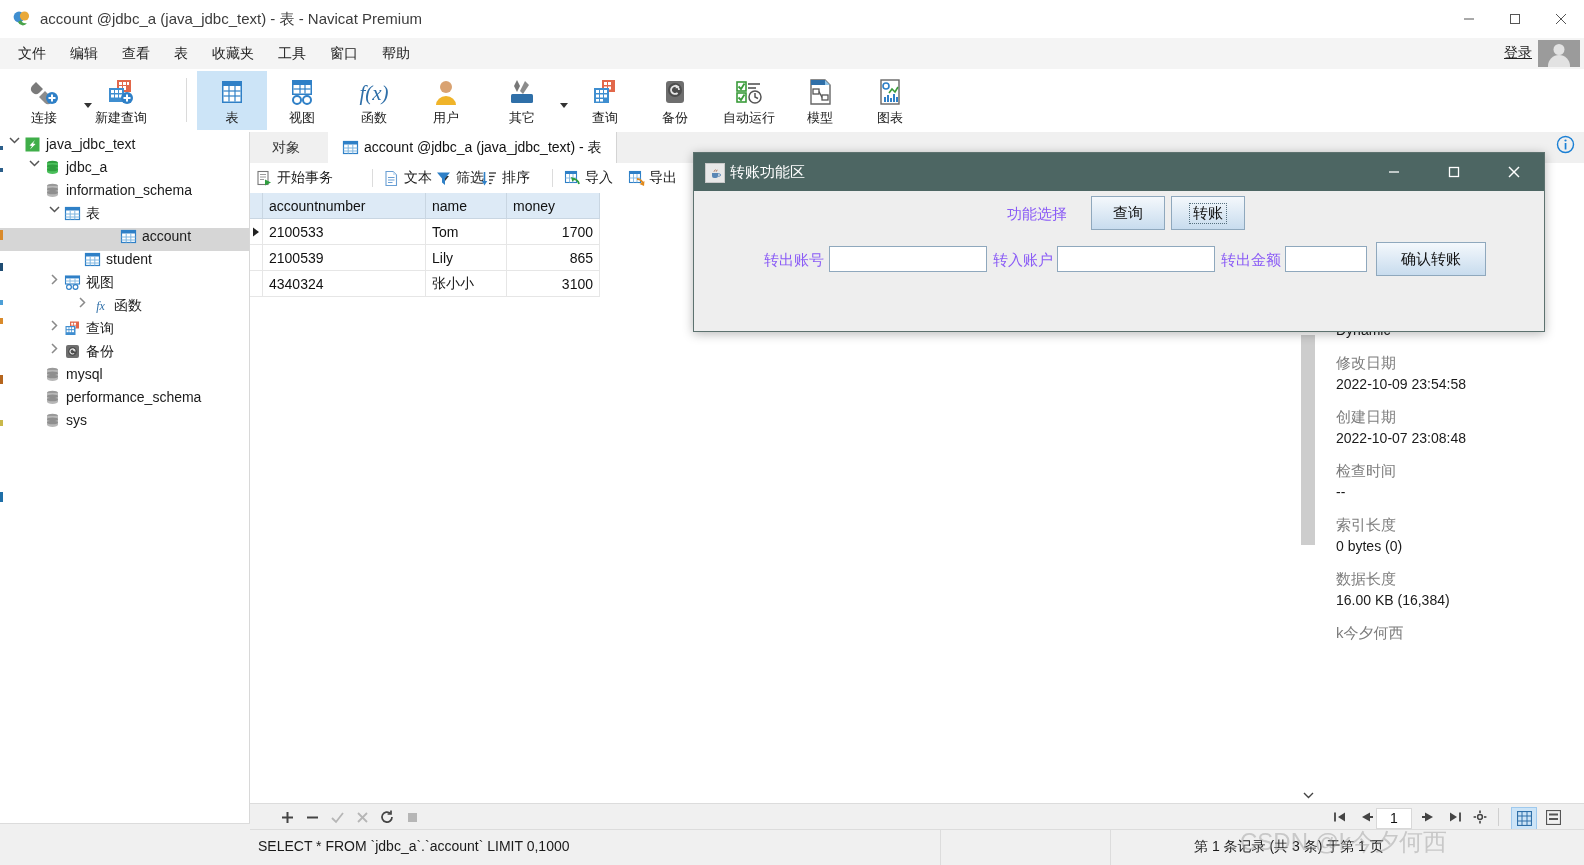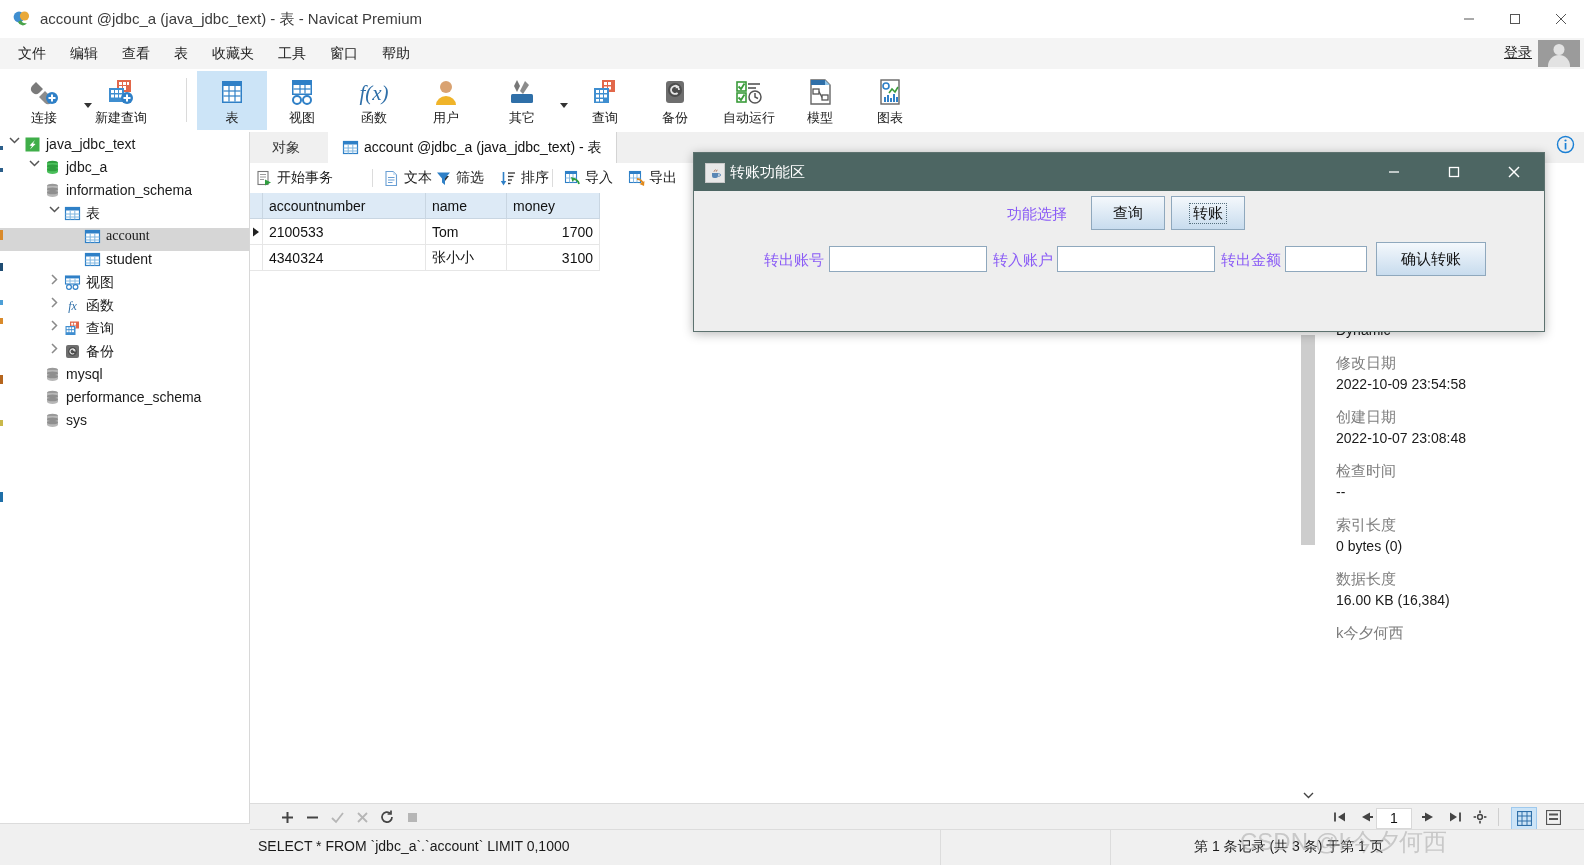--- a/index.html
+++ b/index.html
@@ -405,21 +405,21 @@
               <g stroke="#7fb6e0" stroke-width="1">
                 <line x1="1.5" y1="9" x2="15.5" y2="9"></line>
                 <line x1="6.2" y1="5.5" x2="6.2" y2="14.5"></line>
                 <line x1="10.8" y1="5.5" x2="10.8" y2="14.5"></line>
                 <line x1="1.5" y1="12" x2="15.5" y2="12"></line>
               </g>
             </svg>
           </span>
           <span>表</span>
         </div>
-        <div class="tnode sel" style="padding-left: 66px; font-family: Liberation Serif, serif;">
+        <div class="tnode sel" style="padding-left: 102px;">
           <span class="chev"></span>
           <span class="tn-ico">
             <svg width="17" height="17" viewBox="0 0 17 17">
               <rect x="1.5" y="2.5" width="14" height="12" fill="#fff" stroke="#2f80c7" stroke-width="1.2"></rect>
               <rect x="1.5" y="2.5" width="14" height="3" fill="#2f80c7"></rect>
               <g stroke="#7fb6e0" stroke-width="1">
                 <line x1="1.5" y1="9" x2="15.5" y2="9"></line>
                 <line x1="6.2" y1="5.5" x2="6.2" y2="14.5"></line>
                 <line x1="10.8" y1="5.5" x2="10.8" y2="14.5"></line>
                 <line x1="1.5" y1="12" x2="15.5" y2="12"></line>
@@ -458,21 +458,21 @@
                 <line x1="6" y1="4.4" x2="6" y2="10"></line>
                 <line x1="11" y1="4.4" x2="11" y2="10"></line>
                 <line x1="1.5" y1="7" x2="15.5" y2="7"></line>
               </g>
               <circle cx="5" cy="13" r="2.4" fill="none" stroke="#2f80c7" stroke-width="1.2"></circle>
               <circle cx="11.5" cy="13" r="2.4" fill="none" stroke="#2f80c7" stroke-width="1.2"></circle>
             </svg>
           </span>
           <span>视图</span>
         </div>
-        <div class="tnode" style="padding-left: 46px;">
+        <div class="tnode" style="padding-left: 46px; margin-left: 28px;">
           <span class="chev">
             <svg width="8" height="11">
               <polyline points="2,1 6.5,5.5 2,10" fill="none" stroke="#8a8a8a" stroke-width="1.5"></polyline>
             </svg>
           </span>
           <span class="tn-ico">
             <svg width="17" height="17" viewBox="0 0 17 17">
               <text x="8.5" y="13" font-size="12" font-style="italic" text-anchor="middle" fill="#2f6fa8" font-family="Liberation Serif, serif">fx</text>
             </svg>
           </span>
@@ -647,21 +647,21 @@
           <span style="width: 0px; height: 0px; border-left: 4px solid transparent; border-right: 4px solid transparent; border-top: 5px solid rgb(51, 51, 51); margin-left: 5px;"></span>
         </div>
         <div class="gtb" style="left: 185px;">
           <span style="display: flex;">
             <svg width="17" height="17" viewBox="0 0 17 17">
               <polygon points="2,2.5 15,2.5 10,8.5 10,15 7,12.5 7,8.5" fill="#2f80c7"></polygon>
             </svg>
           </span>
           <span>筛选</span>
         </div>
-        <div class="gtb" style="left: 250px; font-family: Liberation Serif, serif;">
+        <div class="gtb" style="left: 231px; font-family: Liberation Serif, serif;">
           <span style="display: flex;">
             <svg width="17" height="17" viewBox="0 0 17 17">
               <g stroke="#333" stroke-width="1.3">
                 <line x1="8" y1="3" x2="15" y2="3"></line>
                 <line x1="8" y1="6.5" x2="13.5" y2="6.5"></line>
                 <line x1="8" y1="10" x2="12" y2="10"></line>
                 <line x1="8" y1="13.5" x2="10.5" y2="13.5"></line>
               </g>
               <g>
                 <line x1="3.5" y1="2" x2="3.5" y2="13" stroke="#2f80c7" stroke-width="1.6"></line>
@@ -721,20 +721,26 @@
             <tr>
               <td class="rowmark"><svg width="8" height="10">
                   <polygon points="1,0.5 7,5 1,9.5" fill="#222"></polygon>
                 </svg></td>
               <td style="width: 150px;">2100533</td>
               <td style="width: 68px;">Tom</td>
               <td class="num" style="width: 80px;">1700</td>
             </tr>
             <tr>
               <td class="rowmark"></td>
+              <td style="width: 150px;">2100539</td>
+              <td style="width: 68px;">Lily</td>
+              <td class="num" style="width: 80px;">865</td>
+            </tr>
+            <tr>
+              <td class="rowmark"></td>
               <td style="width: 150px;">4340324</td>
               <td style="width: 68px;">张小小</td>
               <td class="num" style="width: 80px;">3100</td>
             </tr>
           </tbody>
         </table>
     </div>
 
   </div>
 

